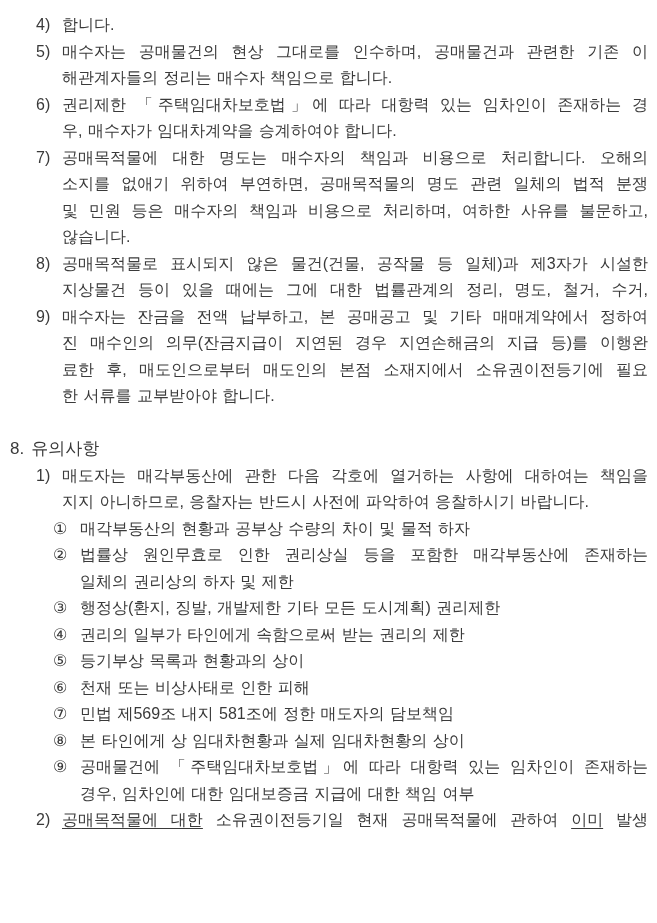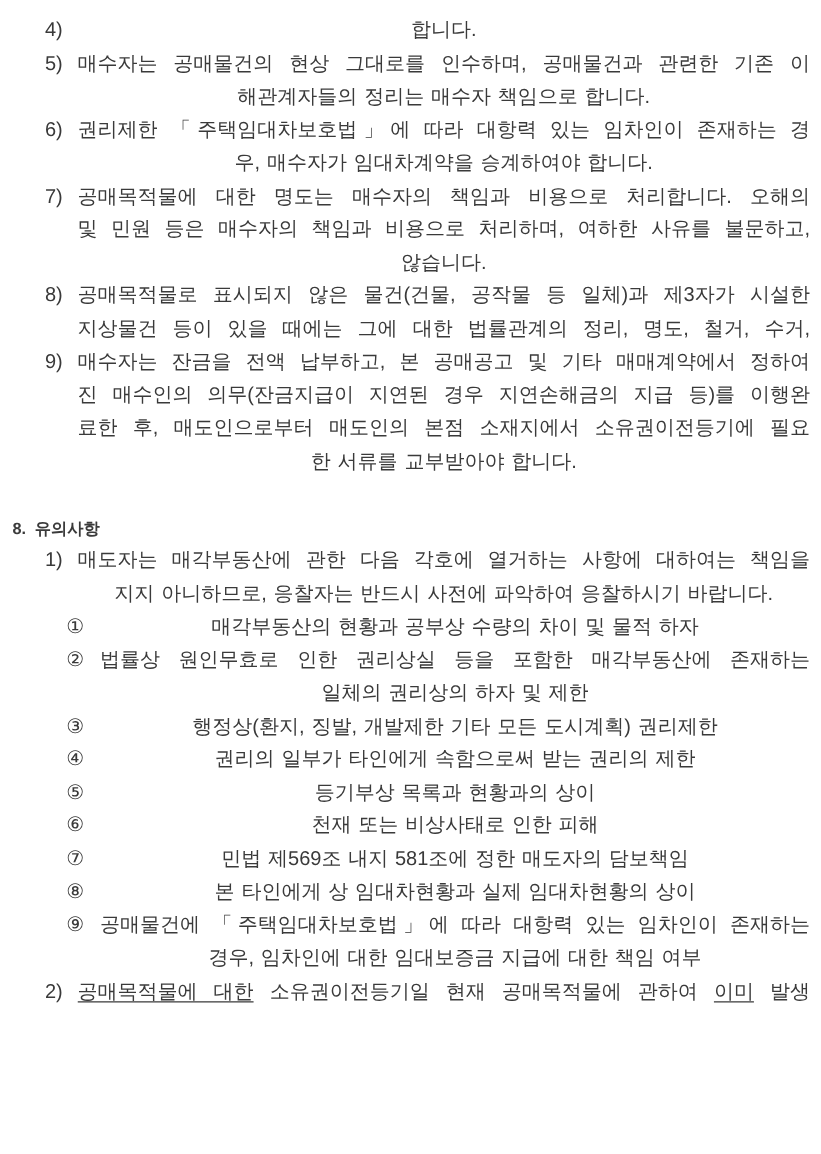--- a/index.html
+++ b/index.html
@@ -13,23 +13,23 @@
     font-family:"Liberation Sans",sans-serif;
     font-size:16px;
     line-height:26.5px;
     color:#3a3a3a;
     word-spacing:1px;
   }
   .item{position:relative;margin:0 9px 0 62px;}
   .item>.marker{position:absolute;left:-26px;top:0;white-space:nowrap;}
   .sub{margin-left:80px;}
   .sub>.marker{left:-27px;}
-  .line{height:26.5px;overflow:hidden;word-break:keep-all;text-align:center;}
+  .line{height:26.5px;overflow:hidden;word-break:keep-all;text-align:left;}
   .just{text-align:justify;text-align-last:justify;}
-  .heading{margin:26.5px 0 0 10px;font-weight:bold;font-size:13px;height:26.5px;overflow:hidden;}
+  .heading{margin:26.5px 0 0 10px;font-weight:normal;font-size:17px;height:26.5px;overflow:hidden;}
   .heading .num{margin-right:7px;}
   .u{text-decoration:underline;text-underline-offset:3px;margin-top:23px;}
 </style>
 </head>
 <body>
 
 <div class="page">
 
   <div class="item">
     <span class="marker">4)</span>
@@ -44,20 +44,21 @@
 
   <div class="item">
     <span class="marker">6)</span>
     <div class="line just">권리제한 「주택임대차보호법」에 따라 대항력 있는 임차인이 존재하는 경</div>
     <div class="line">우, 매수자가 임대차계약을 승계하여야 합니다.</div>
   </div>
 
   <div class="item">
     <span class="marker">7)</span>
     <div class="line just">공매목적물에 대한 명도는 매수자의 책임과 비용으로 처리합니다. 오해의</div>
+    <div class="line just">소지를 없애기 위하여 부연하면, 공매목적물의 명도 관련 일체의 법적 분쟁</div>
     <div class="line just">및 민원 등은 매수자의 책임과 비용으로 처리하며, 여하한 사유를 불문하고,</div>
     <div class="line">않습니다.</div>
   </div>
 
   <div class="item">
     <span class="marker">8)</span>
     <div class="line just">공매목적물로 표시되지 않은 물건(건물, 공작물 등 일체)과 제3자가 시설한</div>
     <div class="line just">지상물건 등이 있을 때에는 그에 대한 법률관계의 정리, 명도, 철거, 수거,</div>
   </div>
 

